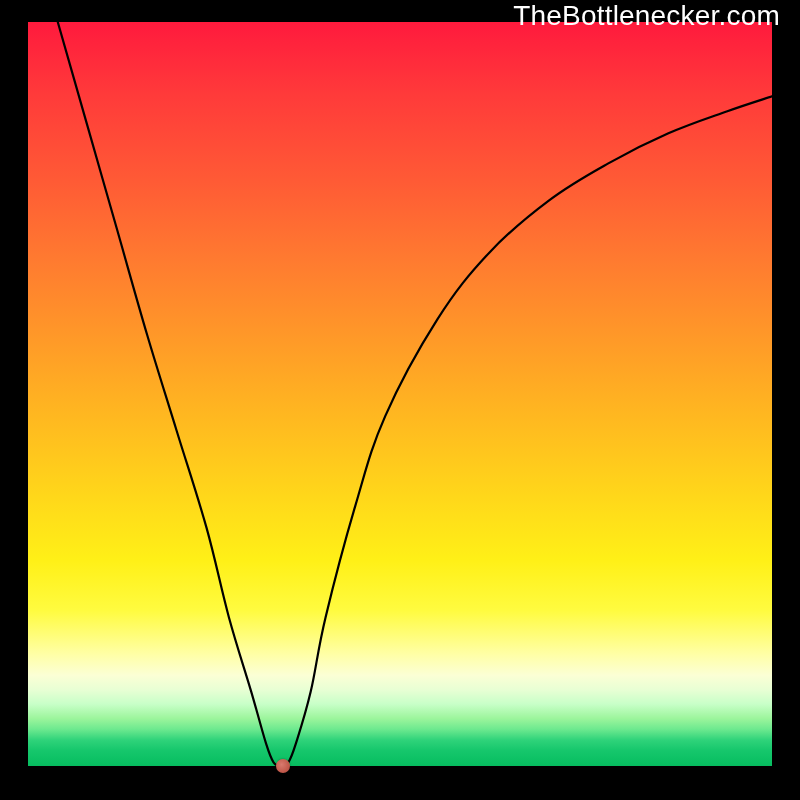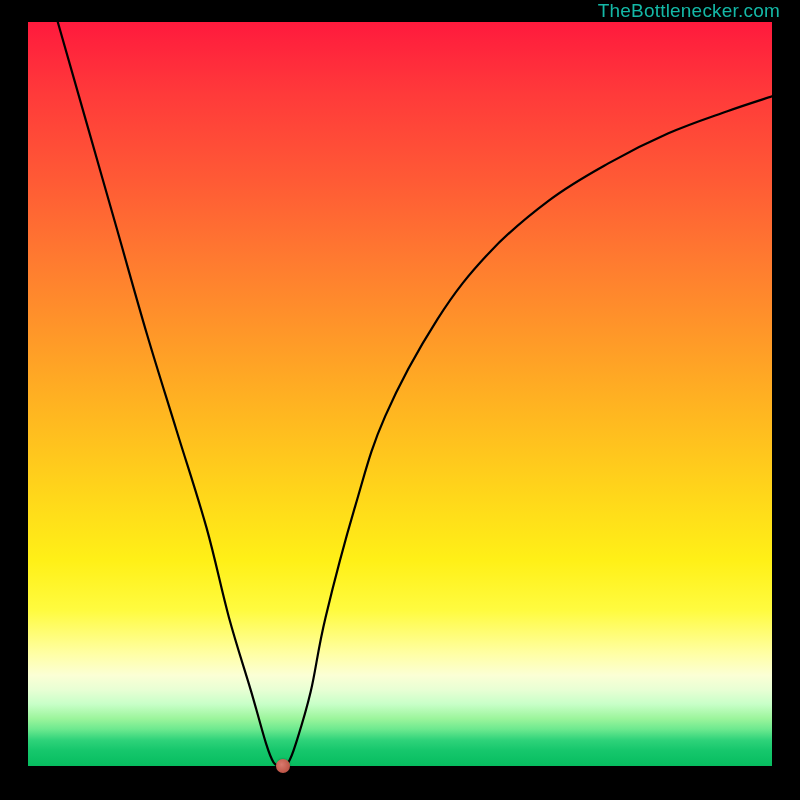--- a/index.html
+++ b/index.html
@@ -7,22 +7,22 @@
     width: 800px;
     height: 800px;
     background: #000;
     position: relative;
     font-family: Arial, Helvetica, sans-serif;
   }
   .watermark {
     position: absolute;
     top: 0;
     right: 20px;
-    color: #14b8a6;
-    font-size: 19px;
+    color: #ffffff;
+    font-size: 28px;
     font-weight: 400;
     z-index: 50;
     letter-spacing: 0.2px;
   }
   .plot-frame {
     position: absolute;
     left: 28px;
     top: 22px;
     width: 744px;
     height: 744px;

